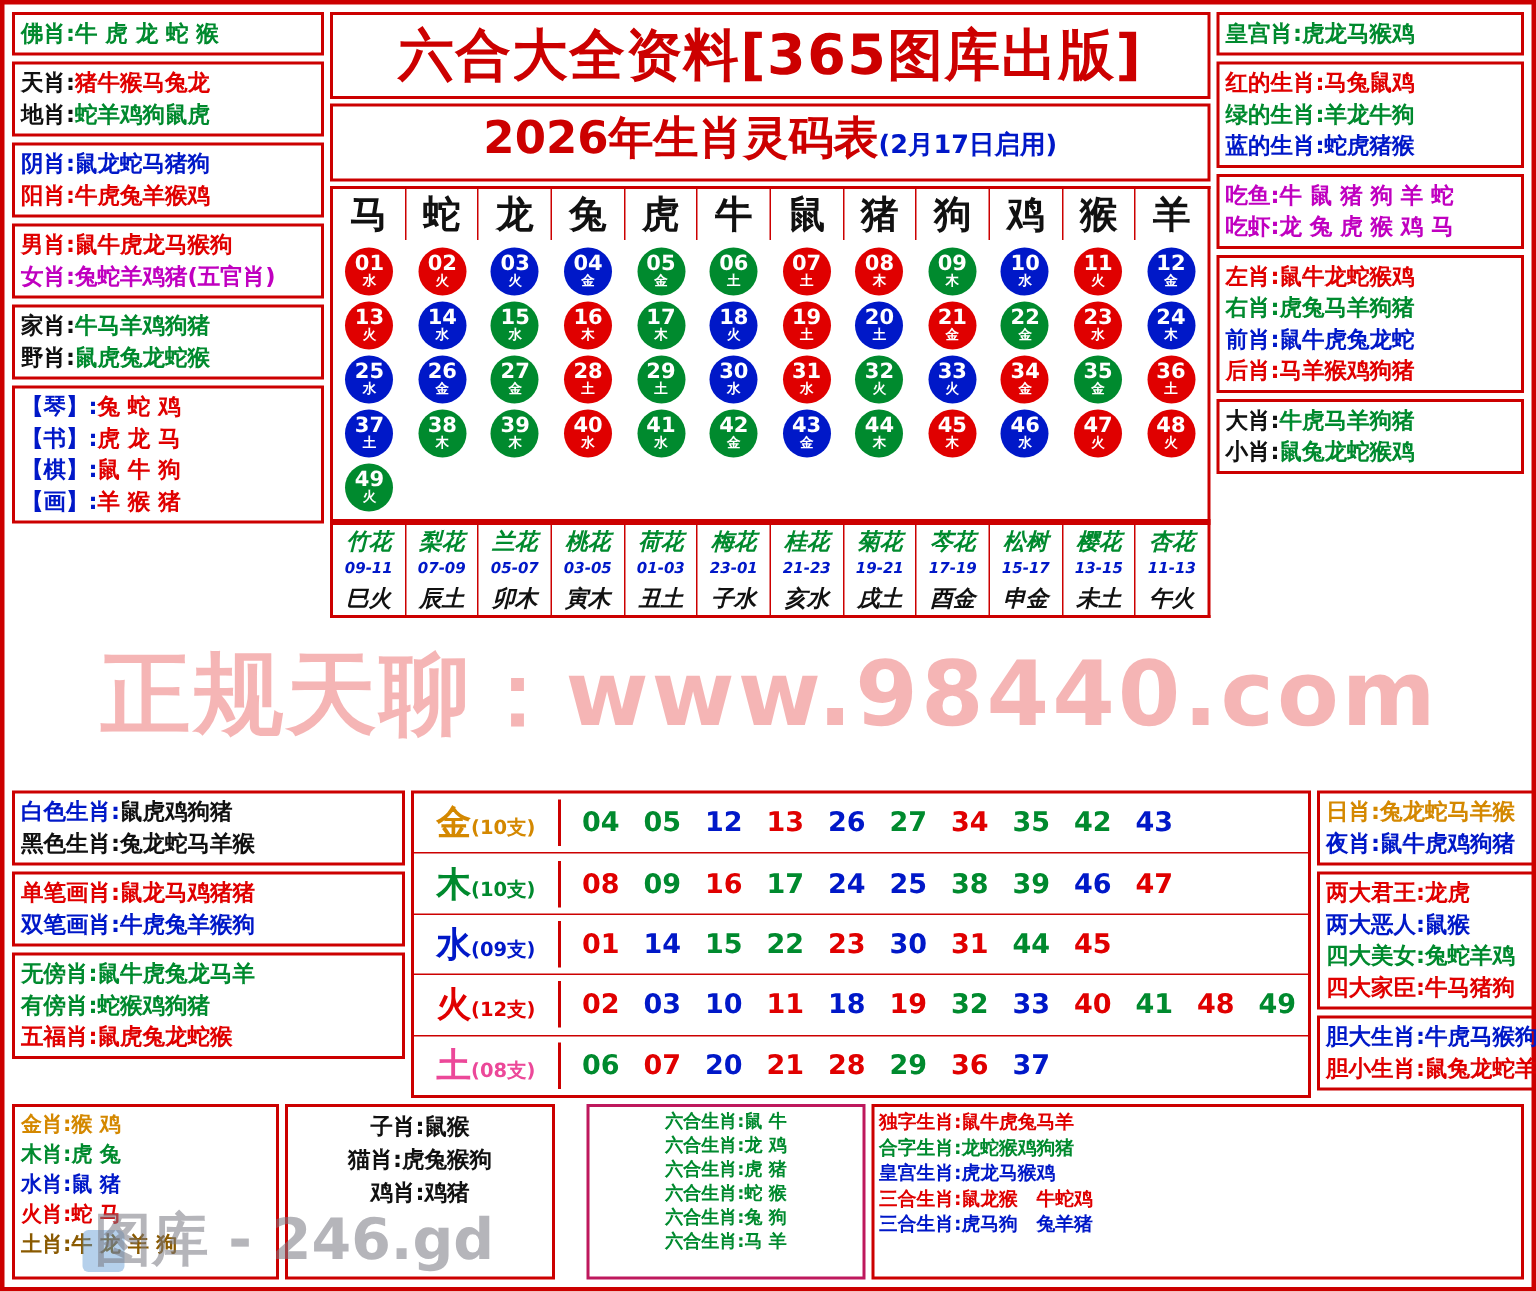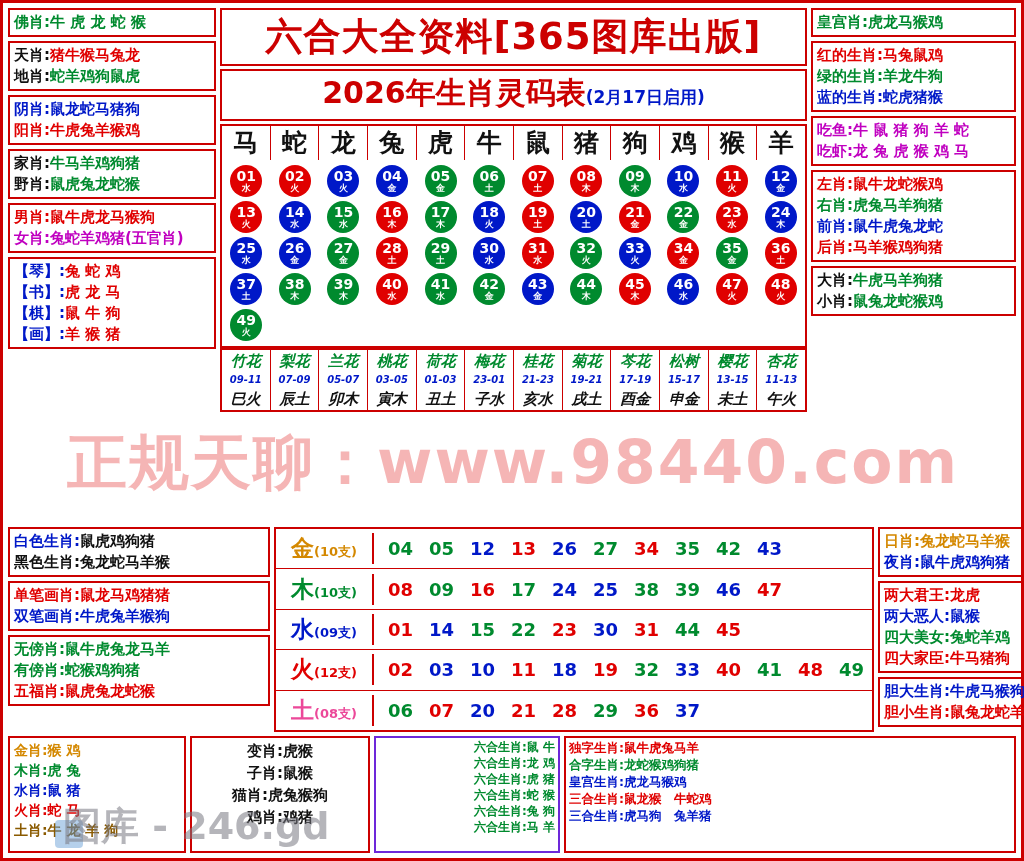--- a/index.html
+++ b/index.html
@@ -95,21 +95,21 @@
   .ename{width:96px;flex:0 0 96px;text-align:center;font-size:23px;font-weight:bold;border-right:2px solid #cc0000;}
   .ename .cnt{font-size:13px;}
   .enums{flex:1 1 auto;display:flex;padding-left:6px;}
   .enums span{width:41px;text-align:center;font-size:18px;font-weight:bold;}
   
   .bot{
     position:absolute;left:5px;top:733px;right:5px;bottom:5px;display:flex;
   }
   .botL{width:178px;flex:0 0 178px;border:2px solid #cc0000;box-sizing:border-box;padding:2px 4px;font-size:14px;font-weight:bold;line-height:20px;}
   .botC1{width:180px;flex:0 0 180px;border:2px solid #cc0000;box-sizing:border-box;margin-left:4px;padding:2px 4px;font-size:15px;font-weight:bold;line-height:22px;text-align:center;}
-  .botC2{width:186px;flex:0 0 186px;border:2px solid #6d28d9;box-sizing:border-box;margin-left:4px;padding:1px 3px;font-size:12px;font-weight:bold;line-height:16px;text-align:right;}
+  .botC2{width:186px;flex:0 0 186px;border:2px solid #be185d;box-sizing:border-box;margin-left:21px;padding:1px 3px;font-size:12px;font-weight:bold;line-height:16px;text-align:center;}
   .botC3{flex:1 1 auto;border:2px solid #cc0000;box-sizing:border-box;margin-left:4px;padding:1px 3px;font-size:12.5px;font-weight:bold;line-height:17px;}
   .botR{width:205px;flex:0 0 205px;border:2px solid #cc0000;box-sizing:border-box;margin-left:4px;padding:2px 4px;font-size:15px;font-weight:bold;line-height:23px;}
   
   .wm{
     position:absolute;left:40px;top:420px;width:940px;text-align:center;
     font-size:60px;font-weight:bold;color:rgba(230,60,60,0.38);
     pointer-events:none;white-space:nowrap;letter-spacing:2px;
   }
   .wm2{
     position:absolute;left:60px;bottom:6px;
@@ -134,26 +134,26 @@
         </div>
         <div class="bx">
           <div><span style="color: rgb(17, 17, 17);">天肖:</span><span style="color: rgb(224, 0, 0);">猪牛猴马兔龙</span></div>
           <div><span style="color: rgb(17, 17, 17);">地肖:</span><span style="color: rgb(0, 138, 46);">蛇羊鸡狗鼠虎</span></div>
         </div>
         <div class="bx">
           <div><span style="color: rgb(0, 24, 200);">阴肖:</span><span style="color: rgb(0, 24, 200);">鼠龙蛇马猪狗</span></div>
           <div><span style="color: rgb(224, 0, 0);">阳肖:</span><span style="color: rgb(224, 0, 0);">牛虎兔羊猴鸡</span></div>
         </div>
         <div class="bx">
+          <div><span style="color: rgb(224, 0, 0);">男肖:</span><span style="color: rgb(224, 0, 0);">鼠牛虎龙马猴狗</span></div>
+          <div><span style="color: rgb(192, 0, 192);">女肖:</span><span style="color: rgb(192, 0, 192);">兔蛇羊鸡猪(五官肖)</span></div>
+        </div>
+        <div class="bx">
           <div><span style="color: rgb(17, 17, 17);">家肖:</span><span style="color: rgb(0, 138, 46);">牛马羊鸡狗猪</span></div>
           <div><span style="color: rgb(17, 17, 17);">野肖:</span><span style="color: rgb(0, 138, 46);">鼠虎兔龙蛇猴</span></div>
-        </div>
-        <div class="bx">
-          <div><span style="color: rgb(224, 0, 0);">男肖:</span><span style="color: rgb(224, 0, 0);">鼠牛虎龙马猴狗</span></div>
-          <div><span style="color: rgb(192, 0, 192);">女肖:</span><span style="color: rgb(192, 0, 192);">兔蛇羊鸡猪(五官肖)</span></div>
         </div>
         <div class="bx">
           <div><span style="color: rgb(0, 24, 200);">【琴】:</span><span style="color: rgb(224, 0, 0);">兔 蛇 鸡</span></div>
           <div><span style="color: rgb(0, 24, 200);">【书】:</span><span style="color: rgb(224, 0, 0);">虎 龙 马</span></div>
           <div><span style="color: rgb(0, 24, 200);">【棋】:</span><span style="color: rgb(224, 0, 0);">鼠 牛 狗</span></div>
           <div><span style="color: rgb(0, 24, 200);">【画】:</span><span style="color: rgb(224, 0, 0);">羊 猴 猪</span></div>
         </div>
       </div>
 
     <div class="colC">
@@ -674,21 +674,20 @@
 
   <div class="bot">
     <div class="botL" id="bot-left">
         <div><span style="color: rgb(212, 136, 0);">金肖:</span><span style="color: rgb(212, 136, 0);">猴 鸡</span></div>
         <div><span style="color: rgb(0, 138, 46);">木肖:</span><span style="color: rgb(0, 138, 46);">虎 兔</span></div>
         <div><span style="color: rgb(0, 24, 200);">水肖:</span><span style="color: rgb(0, 24, 200);">鼠 猪</span></div>
         <div><span style="color: rgb(224, 0, 0);">火肖:</span><span style="color: rgb(224, 0, 0);">蛇 马</span></div>
         <div><span style="color: rgb(138, 90, 0);">土肖:</span><span style="color: rgb(138, 90, 0);">牛 龙 羊 狗</span></div>
       </div>
     <div class="botC1" id="bot-c1">
-        <div><span style="color: rgb(17, 17, 17);">变肖:</span><span style="color: rgb(17, 17, 17);">虎猴</span></div>
         <div><span style="color: rgb(17, 17, 17);">子肖:</span><span style="color: rgb(17, 17, 17);">鼠猴</span></div>
         <div><span style="color: rgb(17, 17, 17);">猫肖:</span><span style="color: rgb(17, 17, 17);">虎兔猴狗</span></div>
         <div><span style="color: rgb(17, 17, 17);">鸡肖:</span><span style="color: rgb(17, 17, 17);">鸡猪</span></div>
       </div>
     <div class="botC2" id="bot-c2">
         <div style="color: rgb(0, 138, 46);">六合生肖:鼠 牛</div>
         <div style="color: rgb(0, 138, 46);">六合生肖:龙 鸡</div>
         <div style="color: rgb(0, 138, 46);">六合生肖:虎 猪</div>
         <div style="color: rgb(0, 138, 46);">六合生肖:蛇 猴</div>
         <div style="color: rgb(0, 138, 46);">六合生肖:兔 狗</div>

